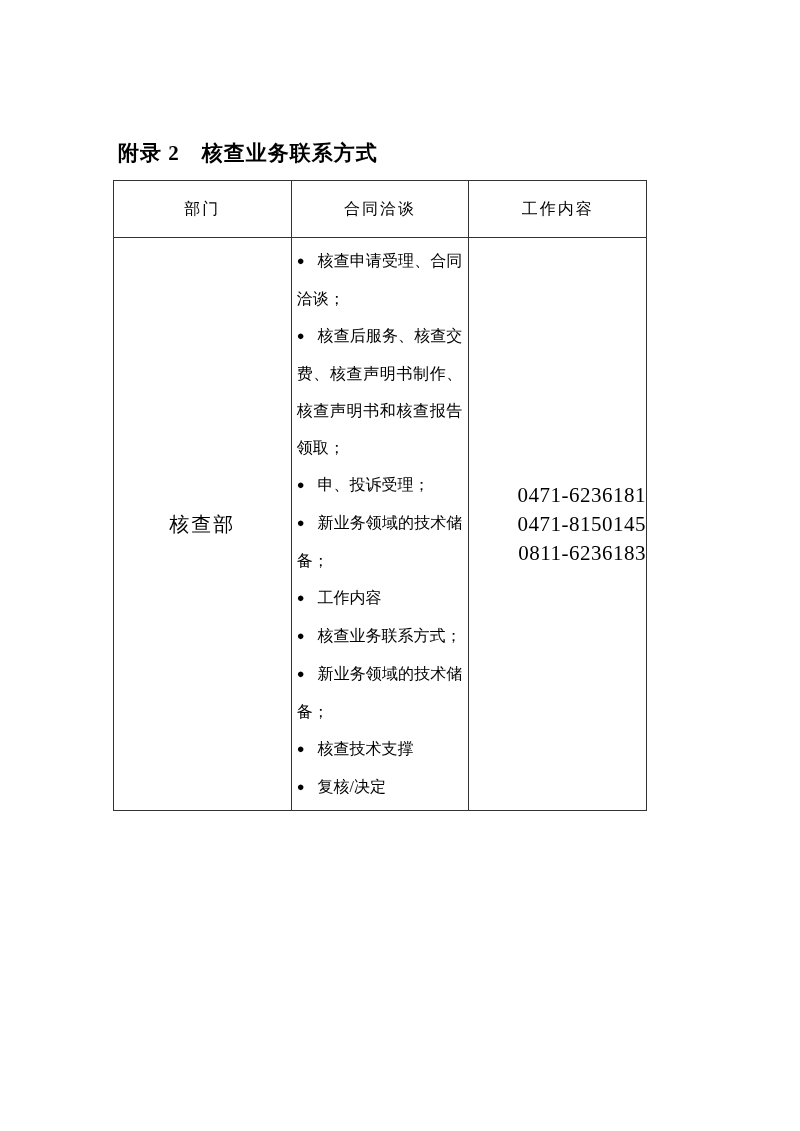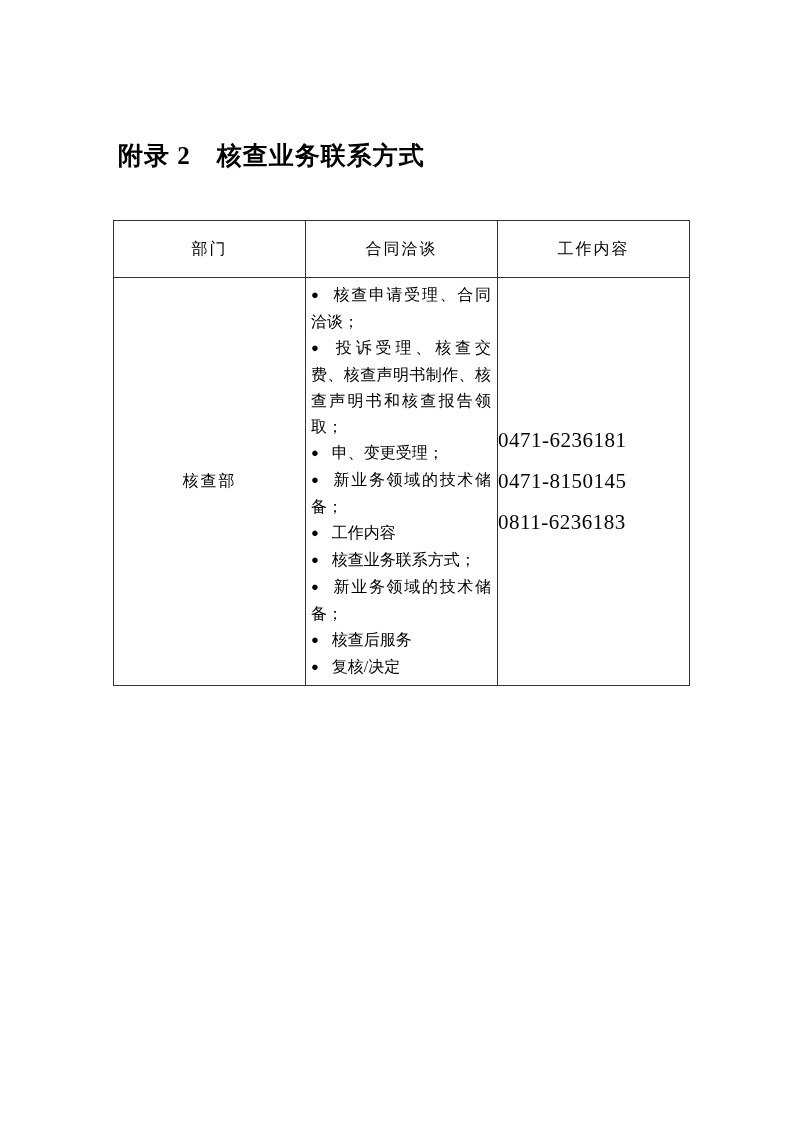--- a/index.html
+++ b/index.html
@@ -13,79 +13,78 @@
     color: #000000;
     font-family: "Liberation Serif", "DejaVu Serif", serif;
     position: relative;
     overflow: hidden;
   }
   .page-title {
     position: absolute;
     left: 118px;
     top: 139px;
     margin: 0;
-    font-size: 25px;
+    font-size: 21px;
     font-weight: bold;
     letter-spacing: 1px;
     white-space: pre;
   }
   table.contact-table {
     position: absolute;
     left: 113px;
     top: 180px;
-    width: 577px;
+    width: 534px;
     border-collapse: collapse;
     table-layout: fixed;
-    margin-top: 40px;
   }
   .contact-table col { width: 33.333%; }
   .contact-table th,
   .contact-table td {
     border: 1px solid #333333;
     padding: 0;
   }
   .contact-table th {
     height: 56px;
     font-size: 16px;
     font-weight: normal;
     text-align: center;
     vertical-align: middle;
     letter-spacing: 2px;
   }
   td.dept-cell {
     text-align: center;
     vertical-align: middle;
-    font-size: 16px;
+    font-size: 20px;
     letter-spacing: 2px;
   }
   td.work-cell {
     vertical-align: top;
     height: 356px;
     padding: 4px 6px 4px 5px;
   }
   .work-item {
     font-size: 16px;
-    line-height: 26px;
+    line-height: 37px;
     text-align: justify;
     font-family: Liberation Serif, serif;
   }
   .work-item .bullet {
     display: inline-block;
     margin-right: 13px;
     font-size: 13px;
     transform: translateY(-1px);
   }
   td.phone-cell {
     vertical-align: middle;
   }
   .phone-list {
     display: flex;
     flex-direction: column;
-    align-items: flex-start;
-    row-gap: 16px;
+    align-items: flex-end;
+    row-gap: 4px;
   }
   .phone-number {
     font-size: 21px;
     line-height: 25px;
     letter-spacing: 0.5px;
     white-space: nowrap;
   }
 </style>
 </head>
 <body>
@@ -106,33 +105,33 @@
     </tr>
   </thead>
   <tbody>
     <tr>
       <td class="dept-cell">核查部</td>
       <td class="work-cell">
         <div class="work-list">
 
             <div class="work-item"><span class="bullet">●</span><span class="item-text">核查申请受理、合同洽谈；</span></div>
 
-            <div class="work-item"><span class="bullet">●</span><span class="item-text">投诉受理、核查交费、核查声明书制作、核查声明书和核查报告领取；</span></div>
+            <div class="work-item"><span class="bullet">●</span><span class="item-text">核查后服务、核查交费、核查声明书制作、核查声明书和核查报告领取；</span></div>
 
-            <div class="work-item"><span class="bullet">●</span><span class="item-text">申、变更受理；</span></div>
+            <div class="work-item"><span class="bullet">●</span><span class="item-text">申、投诉受理；</span></div>
 
             <div class="work-item"><span class="bullet">●</span><span class="item-text">新业务领域的技术储备；</span></div>
 
             <div class="work-item"><span class="bullet">●</span><span class="item-text">工作内容</span></div>
 
             <div class="work-item"><span class="bullet">●</span><span class="item-text">核查业务联系方式；</span></div>
 
             <div class="work-item"><span class="bullet">●</span><span class="item-text">新业务领域的技术储备；</span></div>
 
-            <div class="work-item"><span class="bullet">●</span><span class="item-text">核查后服务</span></div>
+            <div class="work-item"><span class="bullet">●</span><span class="item-text">核查技术支撑</span></div>
 
             <div class="work-item"><span class="bullet">●</span><span class="item-text">复核/决定</span></div>
           </div>
       </td>
       <td class="phone-cell">
         <div class="phone-list">
 
             <div class="phone-number">0471-6236181</div>
 
             <div class="phone-number">0471-8150145</div>

